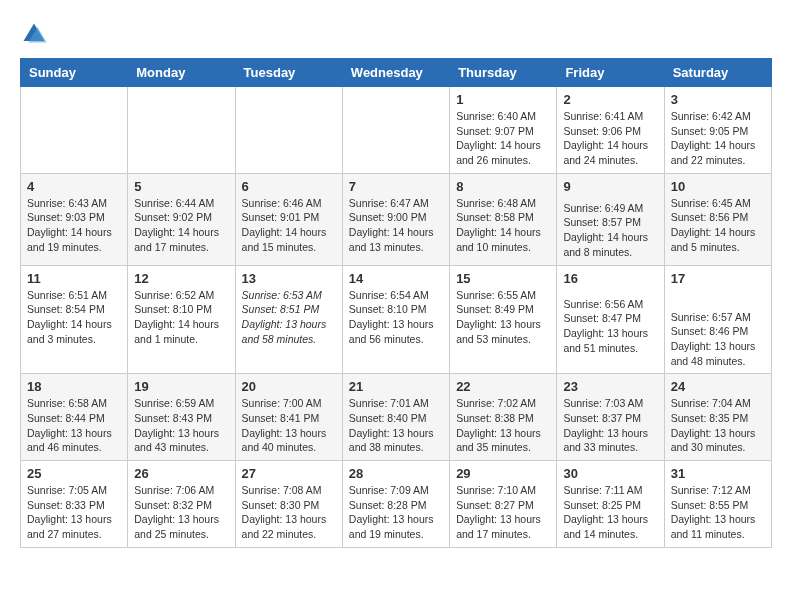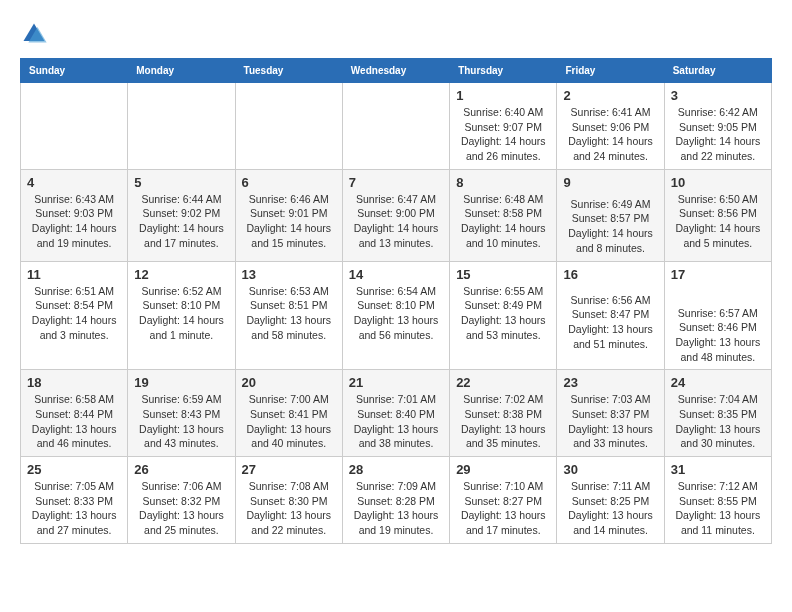--- a/index.html
+++ b/index.html
@@ -54,21 +54,21 @@
     }
     .calendar-table {
       width: 100%;
       border-collapse: collapse;
     }
     .calendar-table th {
       background-color: #2a6db5;
       color: #fff;
       text-align: left;
       padding: 6px 8px;
-      font-size: 10px;
+      font-size: 13px;
       border: 1px solid #2a6db5;
     }
     .calendar-table td {
       border: 1px solid #ccc;
       vertical-align: top;
       padding: 5px 6px;
       width: 14.28%;
       min-height: 80px;
       font-size: 11px;
       color: #333;
@@ -80,21 +80,20 @@
     .day-number {
       font-size: 13px;
       font-weight: bold;
       display: block;
       margin-bottom: 2px;
     }
     .day-info {
       font-size: 10.5px;
       line-height: 1.4;
       color: #333;
-      text-align: center;
     }
     .empty-cell {
       background: #fff !important;
     }
   </style>
 </head>
 <body>
 
 <div class="header-area">
   <div class="logo">
@@ -182,41 +181,41 @@
 Daylight: 14 hours and 10 minutes.</div>
         </td>
         <td>
           <span class="day-number">9</span>
           <div class="day-info" style="white-space: pre-line; margin-top: 7px;">Sunrise: 6:49 AM
 Sunset: 8:57 PM
 Daylight: 14 hours and 8 minutes.</div>
         </td>
         <td>
           <span class="day-number">10</span>
-          <div class="day-info" style="white-space: pre-line;">Sunrise: 6:50 AM
+          <div class="day-info" style="white-space: pre-line;">Sunrise: 6:45 AM
 Sunset: 8:56 PM
 Daylight: 14 hours and 5 minutes.</div>
         </td>
       </tr>
       <tr>
         <td>
           <span class="day-number">11</span>
           <div class="day-info" style="white-space: pre-line;">Sunrise: 6:51 AM
 Sunset: 8:54 PM
 Daylight: 14 hours and 3 minutes.</div>
         </td>
         <td>
           <span class="day-number">12</span>
           <div class="day-info" style="white-space: pre-line;">Sunrise: 6:52 AM
 Sunset: 8:10 PM
 Daylight: 14 hours and 1 minute.</div>
         </td>
         <td>
           <span class="day-number">13</span>
-          <div class="day-info" style="white-space: pre-line;">Sunrise: 6:53 AM
+          <div class="day-info" style="white-space: pre-line; font-style: italic;">Sunrise: 6:53 AM
 Sunset: 8:51 PM
 Daylight: 13 hours and 58 minutes.</div>
         </td>
         <td>
           <span class="day-number">14</span>
           <div class="day-info" style="white-space: pre-line;">Sunrise: 6:54 AM
 Sunset: 8:10 PM
 Daylight: 13 hours and 56 minutes.</div>
         </td>
         <td>

